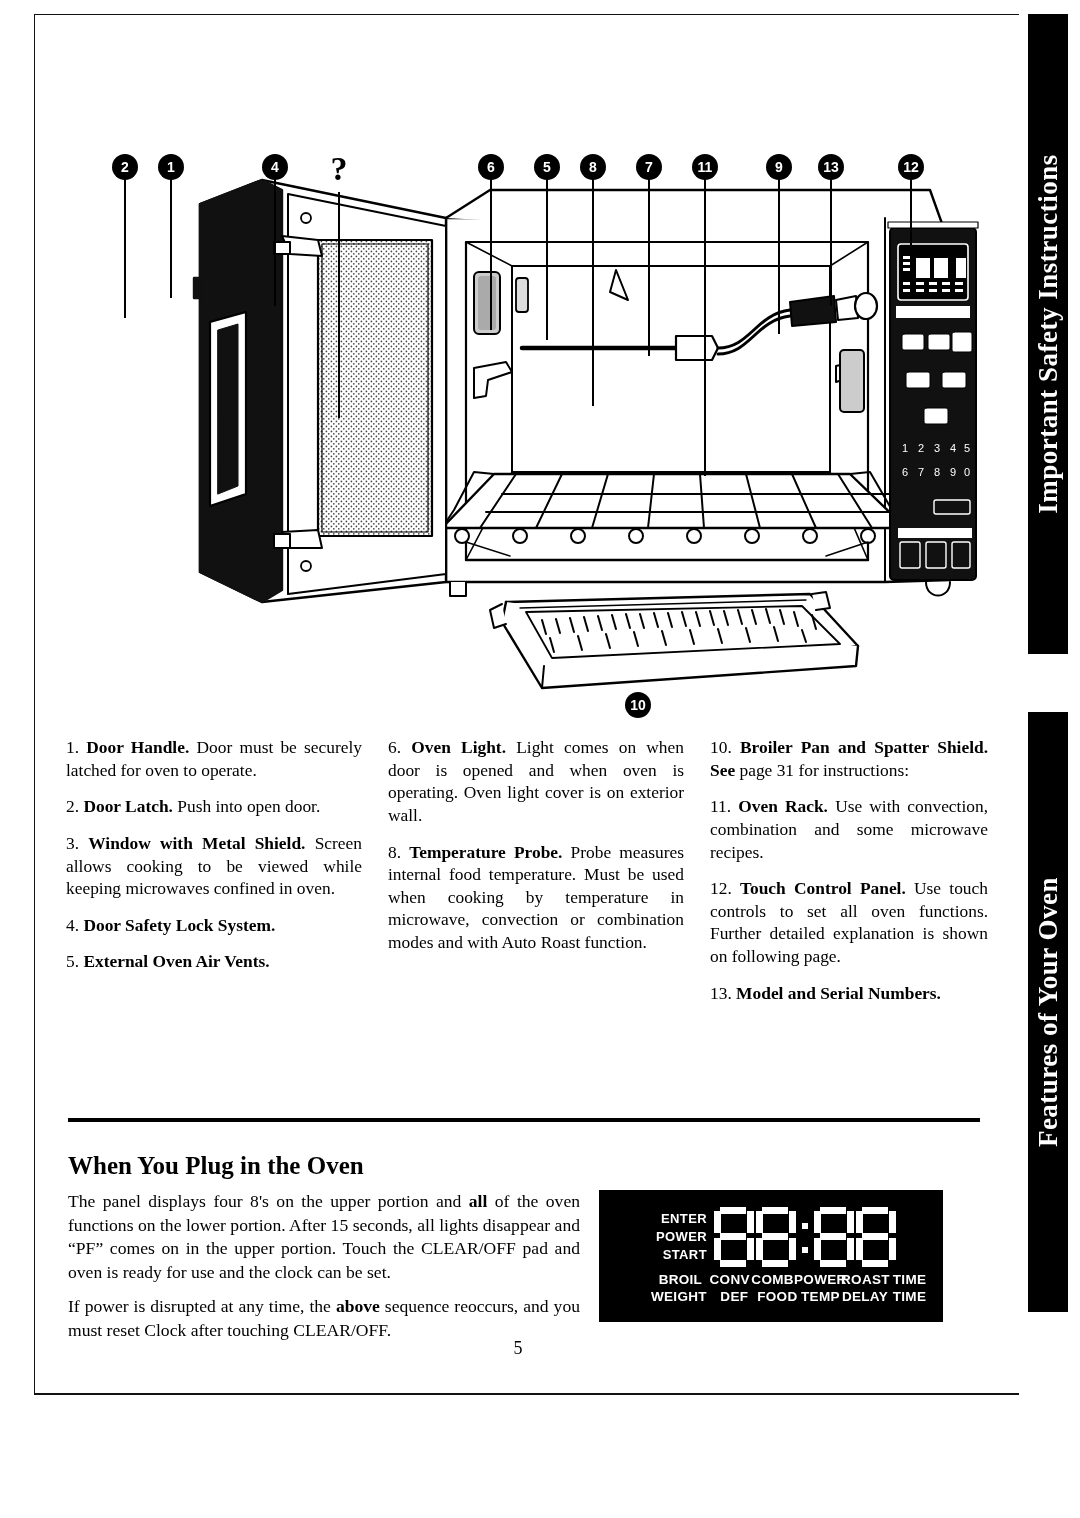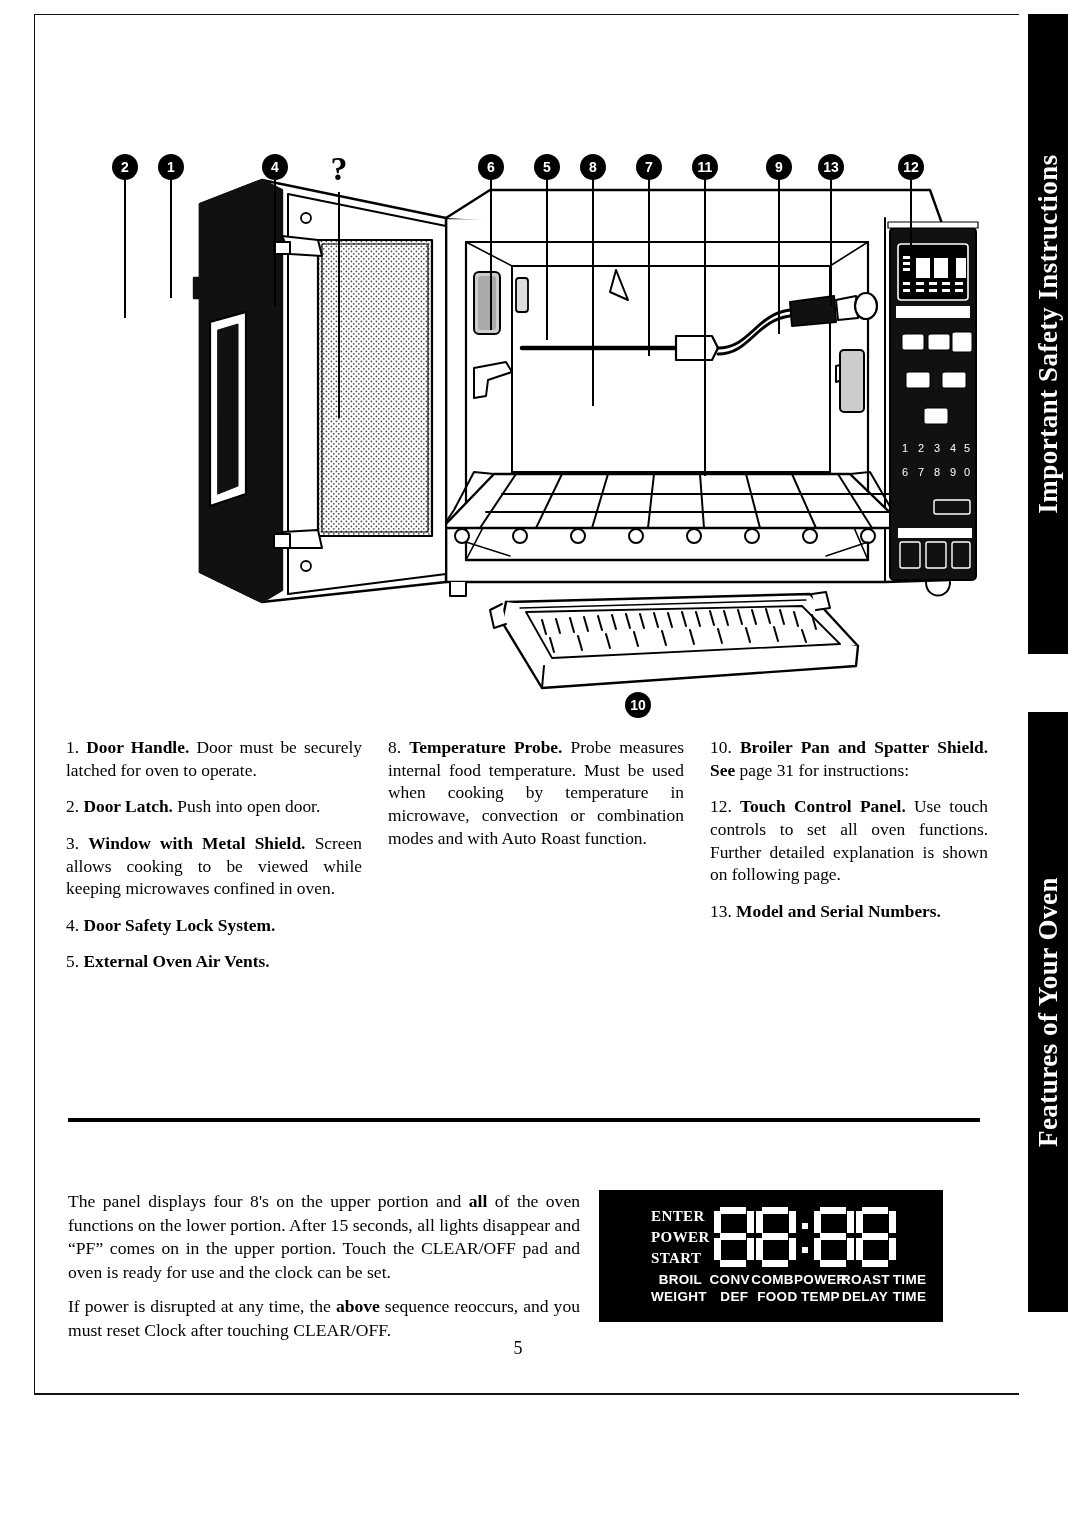--- a/index.html
+++ b/index.html
@@ -157,26 +157,26 @@
     position: absolute;
     left: 52px; top: 14px;
     width: 280px; height: 108px;
   }
   .led-top {
     display: flex;
     align-items: center;
     height: 66px;
   }
   .led-modes {
-    font-family: Liberation Serif, serif;
-    font-size: 15px;
+    font-family: Liberation Sans, sans-serif;
+    font-size: 13px;
     font-weight: bold;
     line-height: 1.40;
     letter-spacing: 0.4px;
-    text-align: left;
+    text-align: right;
     width: 56px;
     margin-right: 6px;
   }
   .digits { display: flex; align-items: center; }
   .digit { position: relative; width: 40px; height: 60px; margin: 0 1px; }
   .seg { position: absolute; background: #fff; }
   .seg-h { height: 7px; }
   .seg-v { width: 7px; }
   .s-a { left: 6px; top: 0; width: 26px; }
   .s-g { left: 6px; top: 26px; width: 26px; }
@@ -486,46 +486,57 @@
         <b>Door Safety Lock System.</b>
       </div>
       <div class="feat">
         <span class="num">5.</span>
         <b>External Oven Air Vents.</b>
       </div>
     </div>
 
     <div class="feat-col c2">
       <div class="feat">
+        <span class="num">6.</span>
+        <b>Oven Light.</b>
+        <span>Light comes on when door is opened and when oven is operating. Oven light cover is on exterior wall.</span>
+      </div>
+      <div class="feat">
         <span class="num">8.</span>
         <b>Temperature Probe.</b>
         <span>Probe measures internal food temperature. Must be used when cooking by temperature in microwave, convection or combination modes and with Auto Roast function.</span>
       </div>
     </div>
 
     <div class="feat-col c3">
       <div class="feat">
         <b class="num">10.</b>
         <b>Broiler Pan and Spatter Shield. See</b>
         <span>page 31 for instructions:</span>
       </div>
       <div class="feat">
+        <b class="num">11.</b>
+        <b>Oven Rack.</b>
+        <span>Use with convection, combination and some microwave recipes.</span>
+      </div>
+      <div class="feat">
         <b class="num">12.</b>
         <b>Touch Control Panel.</b>
         <span>Use touch controls to set all oven functions. Further detailed explanation is shown on following page.</span>
       </div>
       <div class="feat">
         <b class="num">13.</b>
         <b>Model and Serial Numbers.</b>
       </div>
     </div>
   </div>
 
   <div class="divider"></div>
 
+  <div class="sec-title">When You Plug in the Oven</div>
 
   <div id="plug-text">
     <p>
       <span>The panel displays four 8's on the upper portion and </span><b>all</b><span> of the oven functions on the lower portion. After 15 seconds, all lights disappear and “PF” comes on in the upper portion. Touch the CLEAR/OFF pad and oven is ready for use and the clock can be set.</span>
     </p>
     <p>
       <span>If power is disrupted at any time, the </span><b>above</b><span> sequence reoccurs, and you must reset Clock after touching CLEAR/OFF.</span>
     </p>
   </div>
 

